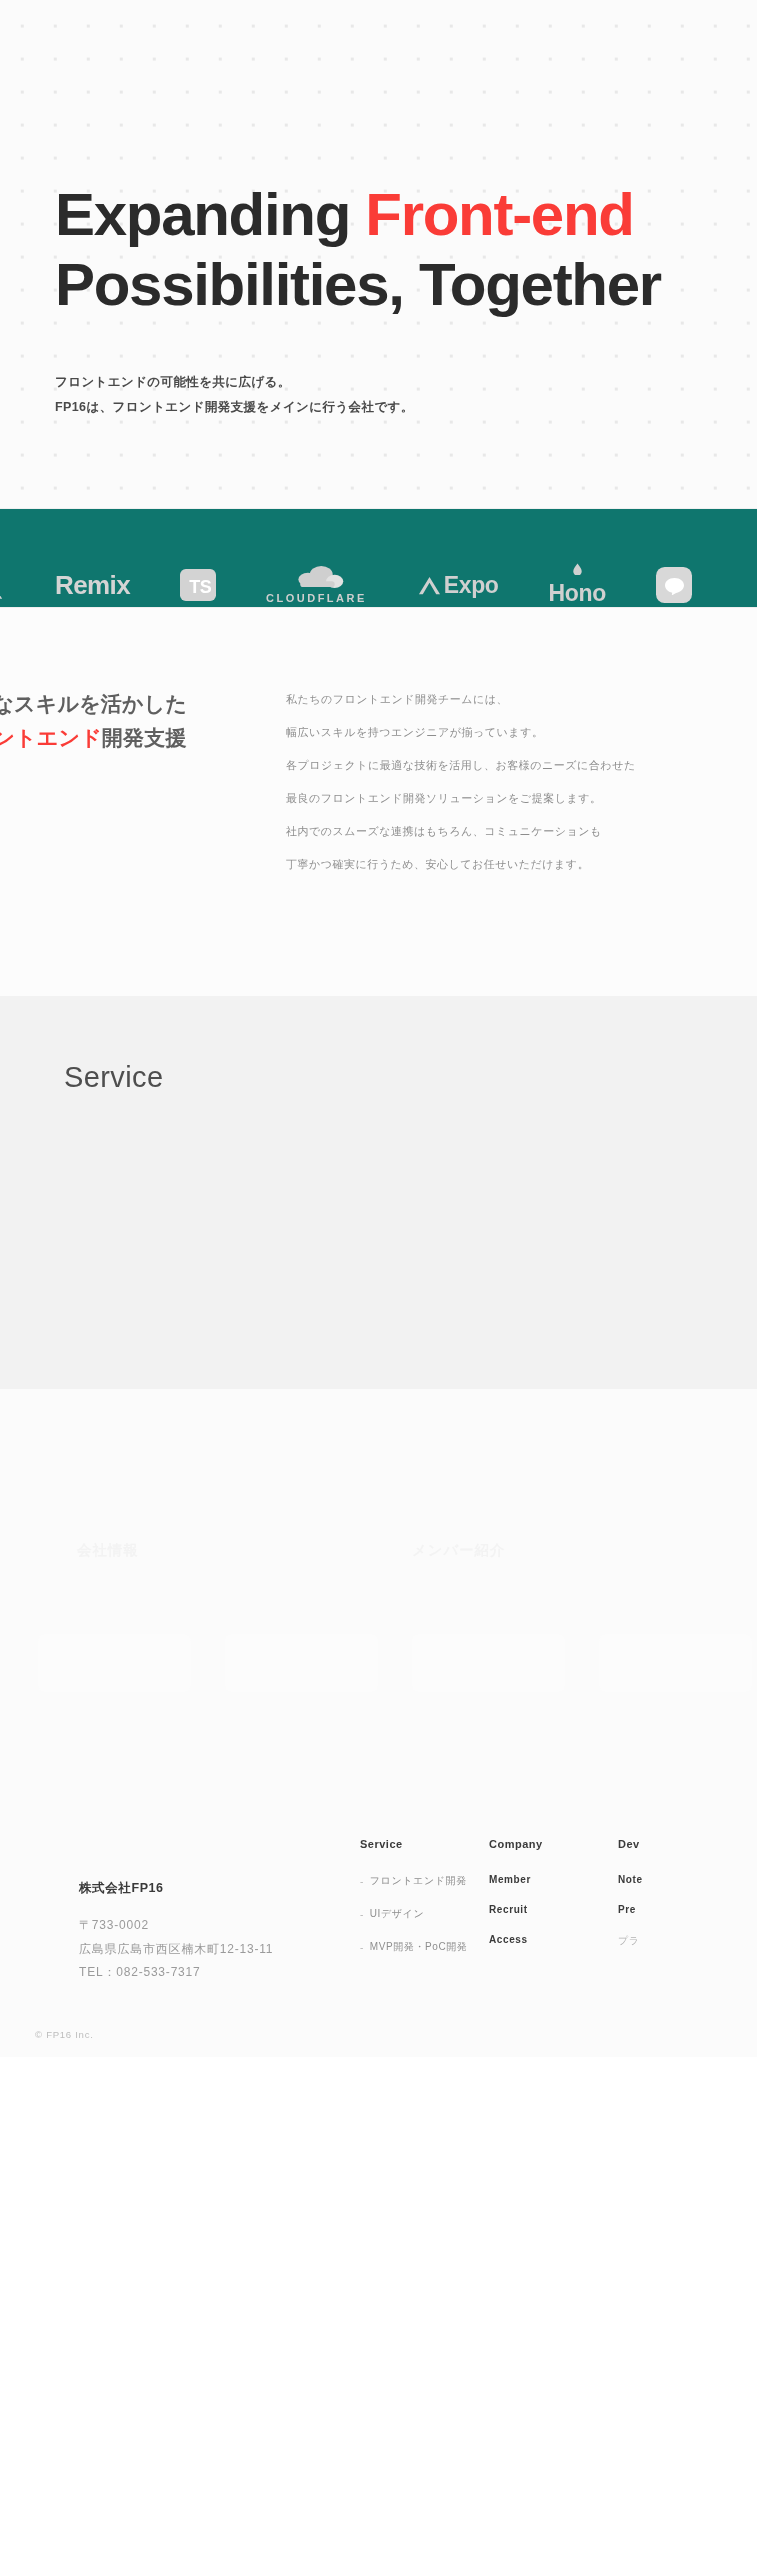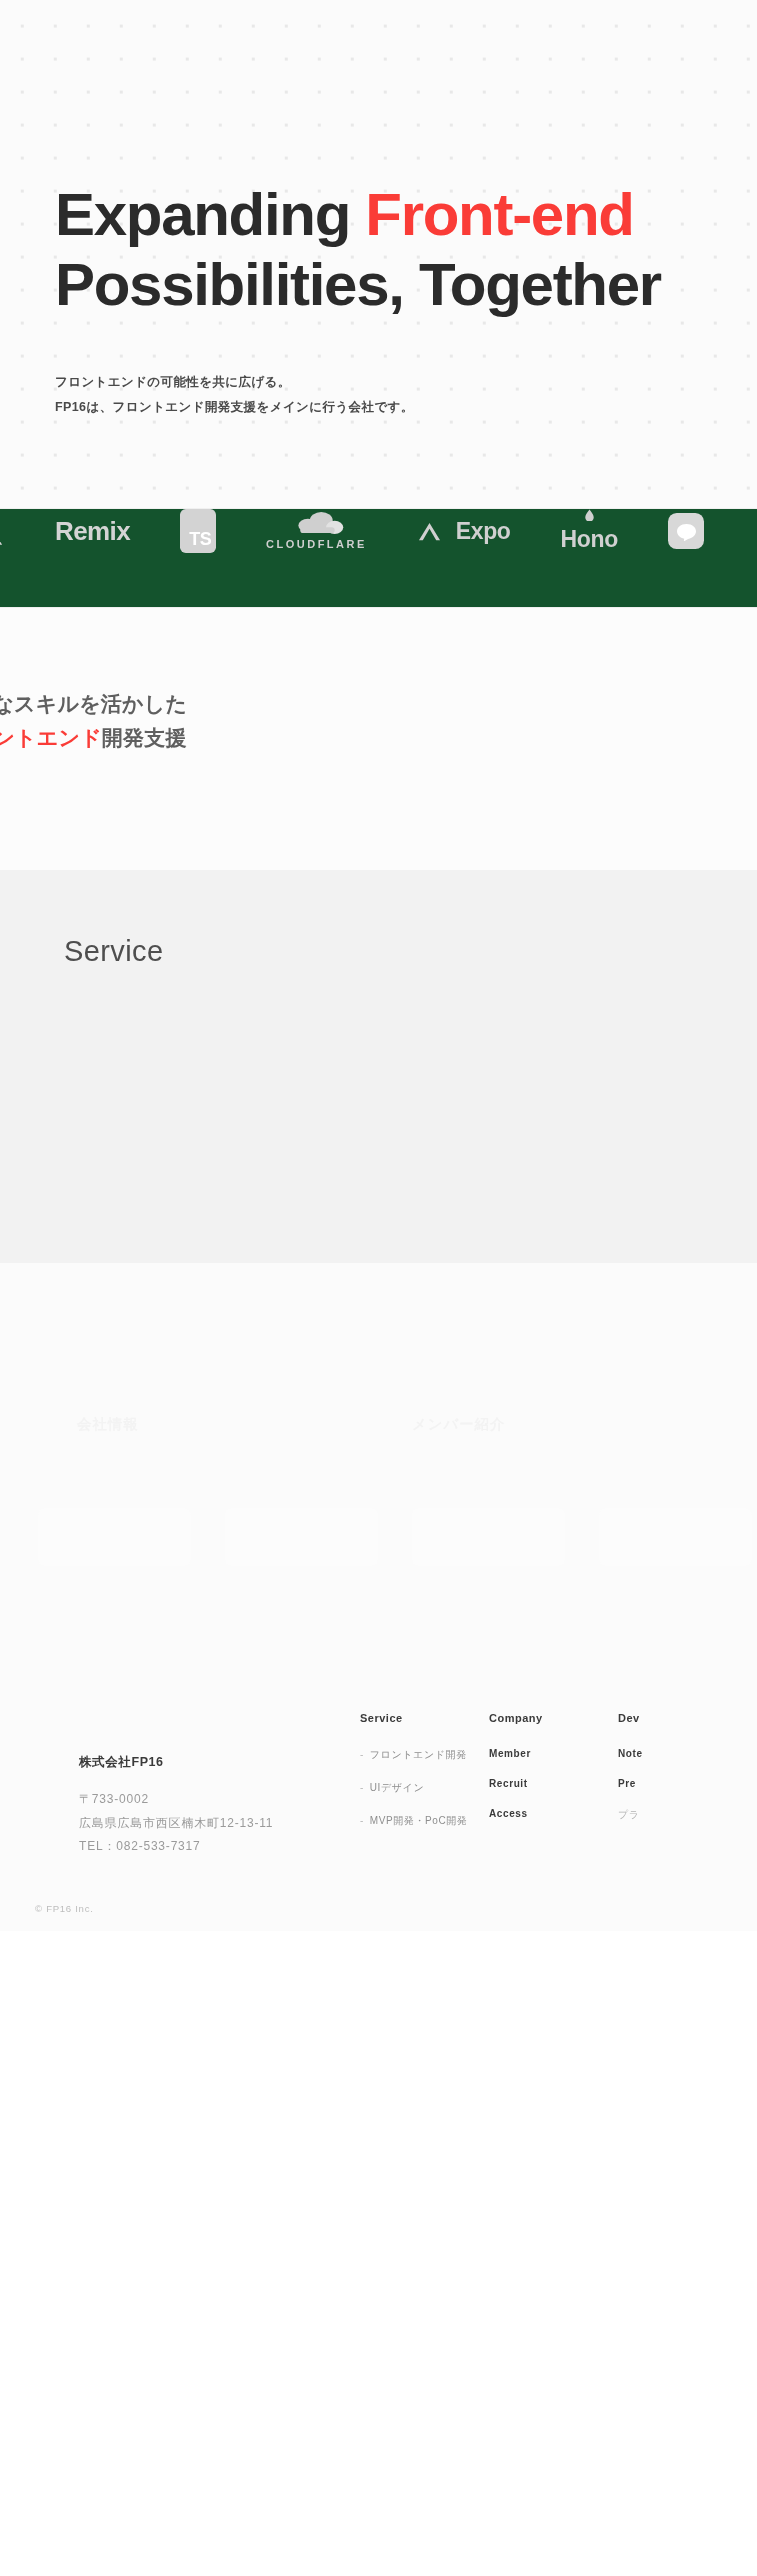--- a/index.html
+++ b/index.html
@@ -44,25 +44,25 @@
     line-height:2.0;
     color:#4a4a4a;
     font-weight:700;
     letter-spacing:0.4px;
   }
   .hero-sub div { white-space:nowrap; }
 
   
   .marquee-band {
     height:100px;
-    background:#14532d;
+    background:#0f766e;
     border-top:1px solid #f0f0f0;
     border-bottom:1px solid #efefef;
     display:flex;
-    align-items:flex-start;
+    align-items:flex-end;
     overflow:hidden;
     position:relative;
   }
   .marquee-track {
     display:flex;
     align-items:center;
     gap:50px;
     padding-left:-19px;
     margin-left:-33px;
     white-space:nowrap;
@@ -74,30 +74,30 @@
     height:44px;
     flex:0 0 auto;
     color:#d2d2d2;
   }
 
   .lg-remix {
     font-size:26px; font-weight:700; letter-spacing:-0.6px;
     color:#d4d4d4; font-family:"Liberation Sans", sans-serif;
   }
   .lg-ts {
-    width:36px; height:44px; border-radius:5.8px; background:#d3d3d3;
+    width:36px; height:32px; border-radius:5.8px; background:#d3d3d3;
     color:#ffffff; font-size:18px; font-weight:700;
     display:flex; align-items:flex-end; justify-content:flex-end;
     padding:0 4.8px 2.9px 0; letter-spacing:-0.5px;
   }
   .lg-cf { display:flex; flex-direction:column; align-items:center; gap:1.9px; }
   .lg-cf-word {
     font-size:11px; font-weight:700; letter-spacing:2.5px; color:#cfcfcf;
   }
-  .lg-expo { display:flex; align-items:center; gap:14px; }
+  .lg-expo { display:flex; align-items:center; gap:2px; }
   .lg-expo-word { font-size:23px; font-weight:700; color:#d0d0d0; letter-spacing:-0.4px; }
   .lg-hono { display:flex; align-items:center; gap:4.8px;flex-direction:column; }
   .lg-hono-word { font-size:23px; font-weight:700; color:#d0d0d0; letter-spacing:-0.3px; }
   .lg-line {
     width:36px; height:36px; border-radius:8.6px; background:#d8d8d8;
     display:flex; align-items:center; justify-content:center;
   }
   .lg-vercel { display:flex; align-items:center; }
 
   
@@ -286,20 +286,28 @@
   </section>
 
   <section class="intro">
     <div class="intro-row">
       <div class="intro-left">
         <h2>
           <span>多彩なスキルを活かした</span><br>
           <span class="red">フロントエンド</span><span>開発支援</span>
         </h2>
       </div>
+      <div class="intro-body">
+        <div>私たちのフロントエンド開発チームには、</div>
+        <div>幅広いスキルを持つエンジニアが揃っています。</div>
+        <div>各プロジェクトに最適な技術を活用し、お客様のニーズに合わせた</div>
+        <div>最良のフロントエンド開発ソリューションをご提案します。</div>
+        <div>社内でのスムーズな連携はもちろん、コミュニケーションも</div>
+        <div>丁寧かつ確実に行うため、安心してお任せいただけます。</div>
+      </div>
     </div>
   </section>
 
   <section class="service">
     <h2>Service</h2>
   </section>
 
   <section class="reveal-band">
     <div class="reveal-label rl-a">会社情報</div>
     <div class="reveal-label rl-b">メンバー紹介</div>

